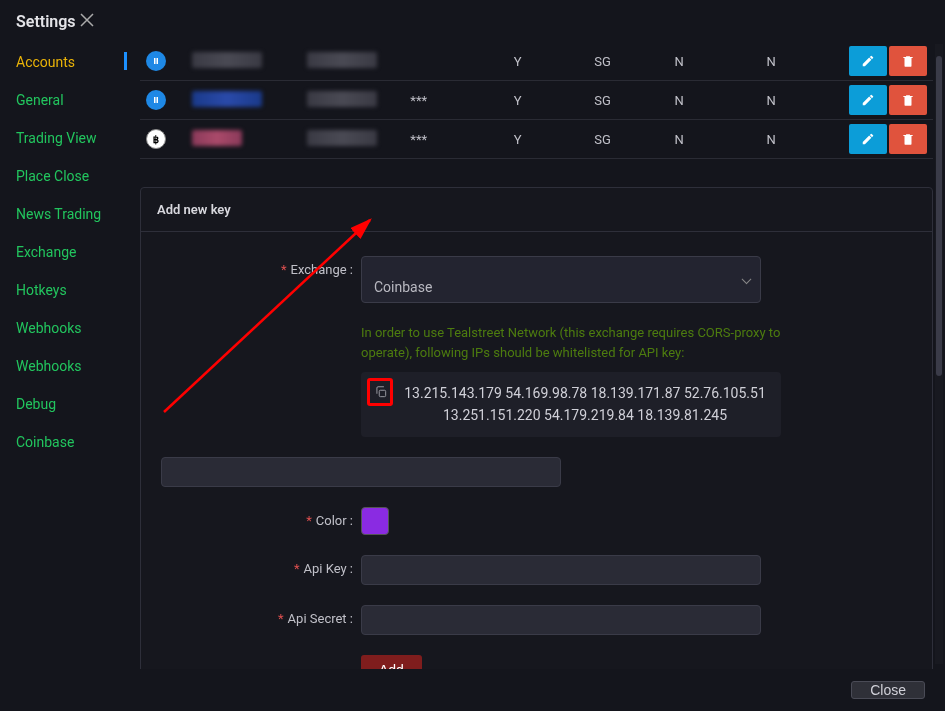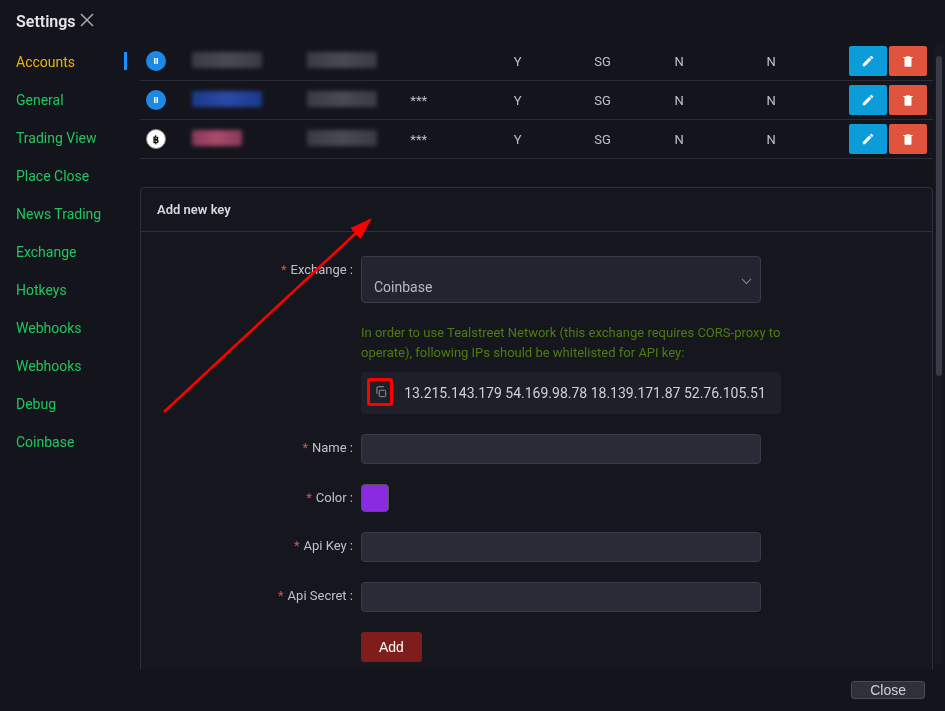--- a/index.html
+++ b/index.html
@@ -397,26 +397,26 @@
               <div class="info-text">In order to use Tealstreet Network (this exchange requires CORS-proxy to operate), following IPs should be whitelisted for API key:</div>
               <div class="ip-box">
                 <div class="copy-highlight"></div>
                 <span class="copy-icon-wrap">
                   <svg viewBox="0 0 24 24">
                       <rect x="9" y="9" width="11" height="11" rx="2"></rect>
                       <path d="M5 15V5a2 2 0 0 1 2-2h10"></path>
                     </svg>
                 </span>
                 <div>13.215.143.179  54.169.98.78  18.139.171.87  52.76.105.51</div>
+                <div>13.251.151.220  54.179.219.84  18.139.81.245</div>
               </div>
             </div>
           </div>
 
           <div class="form-row">
-            <div class="form-label"><span class="req">*</span><span>Name :</span></div>
             <div class="form-control">
               <div class="text-input"></div>
             </div>
           </div>
 
           <div class="form-row">
             <div class="form-label"><span class="req">*</span><span>Color :</span></div>
             <div class="form-control">
               <div class="color-swatch" style="background:#8a2be2"></div>
             </div>

